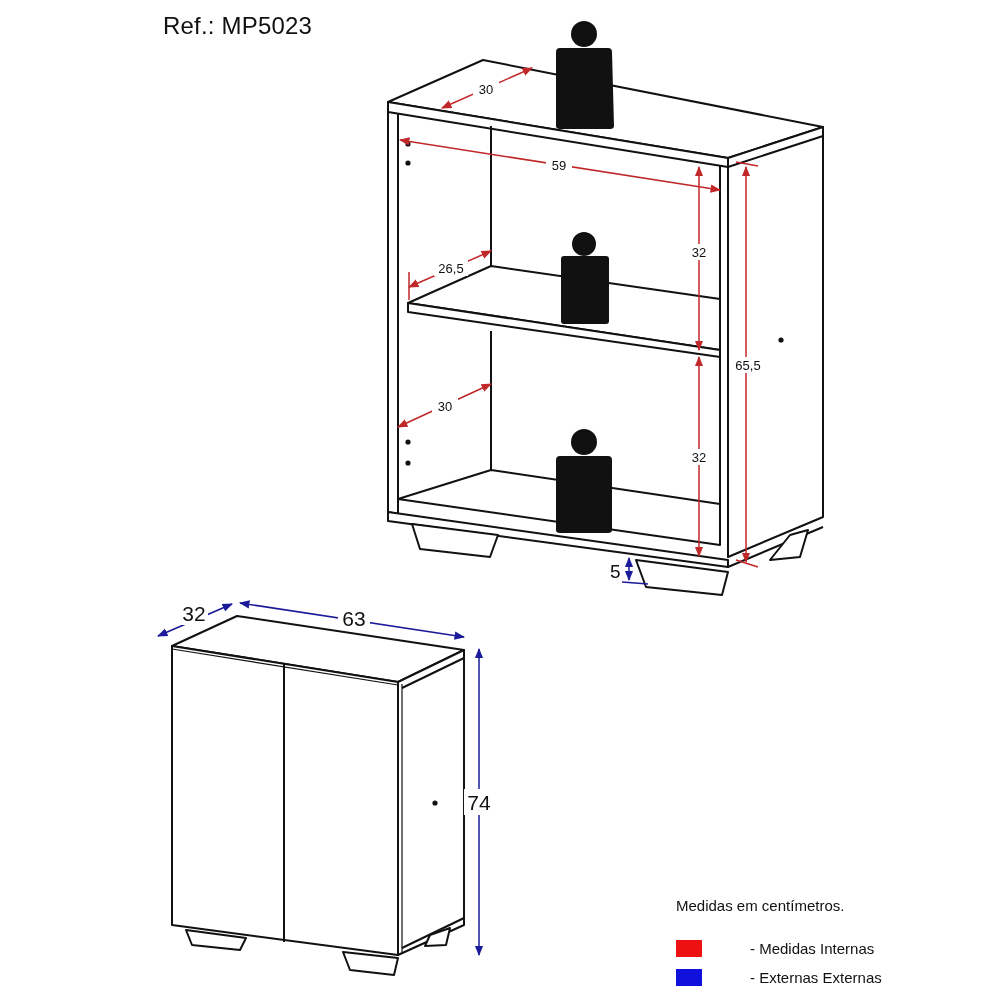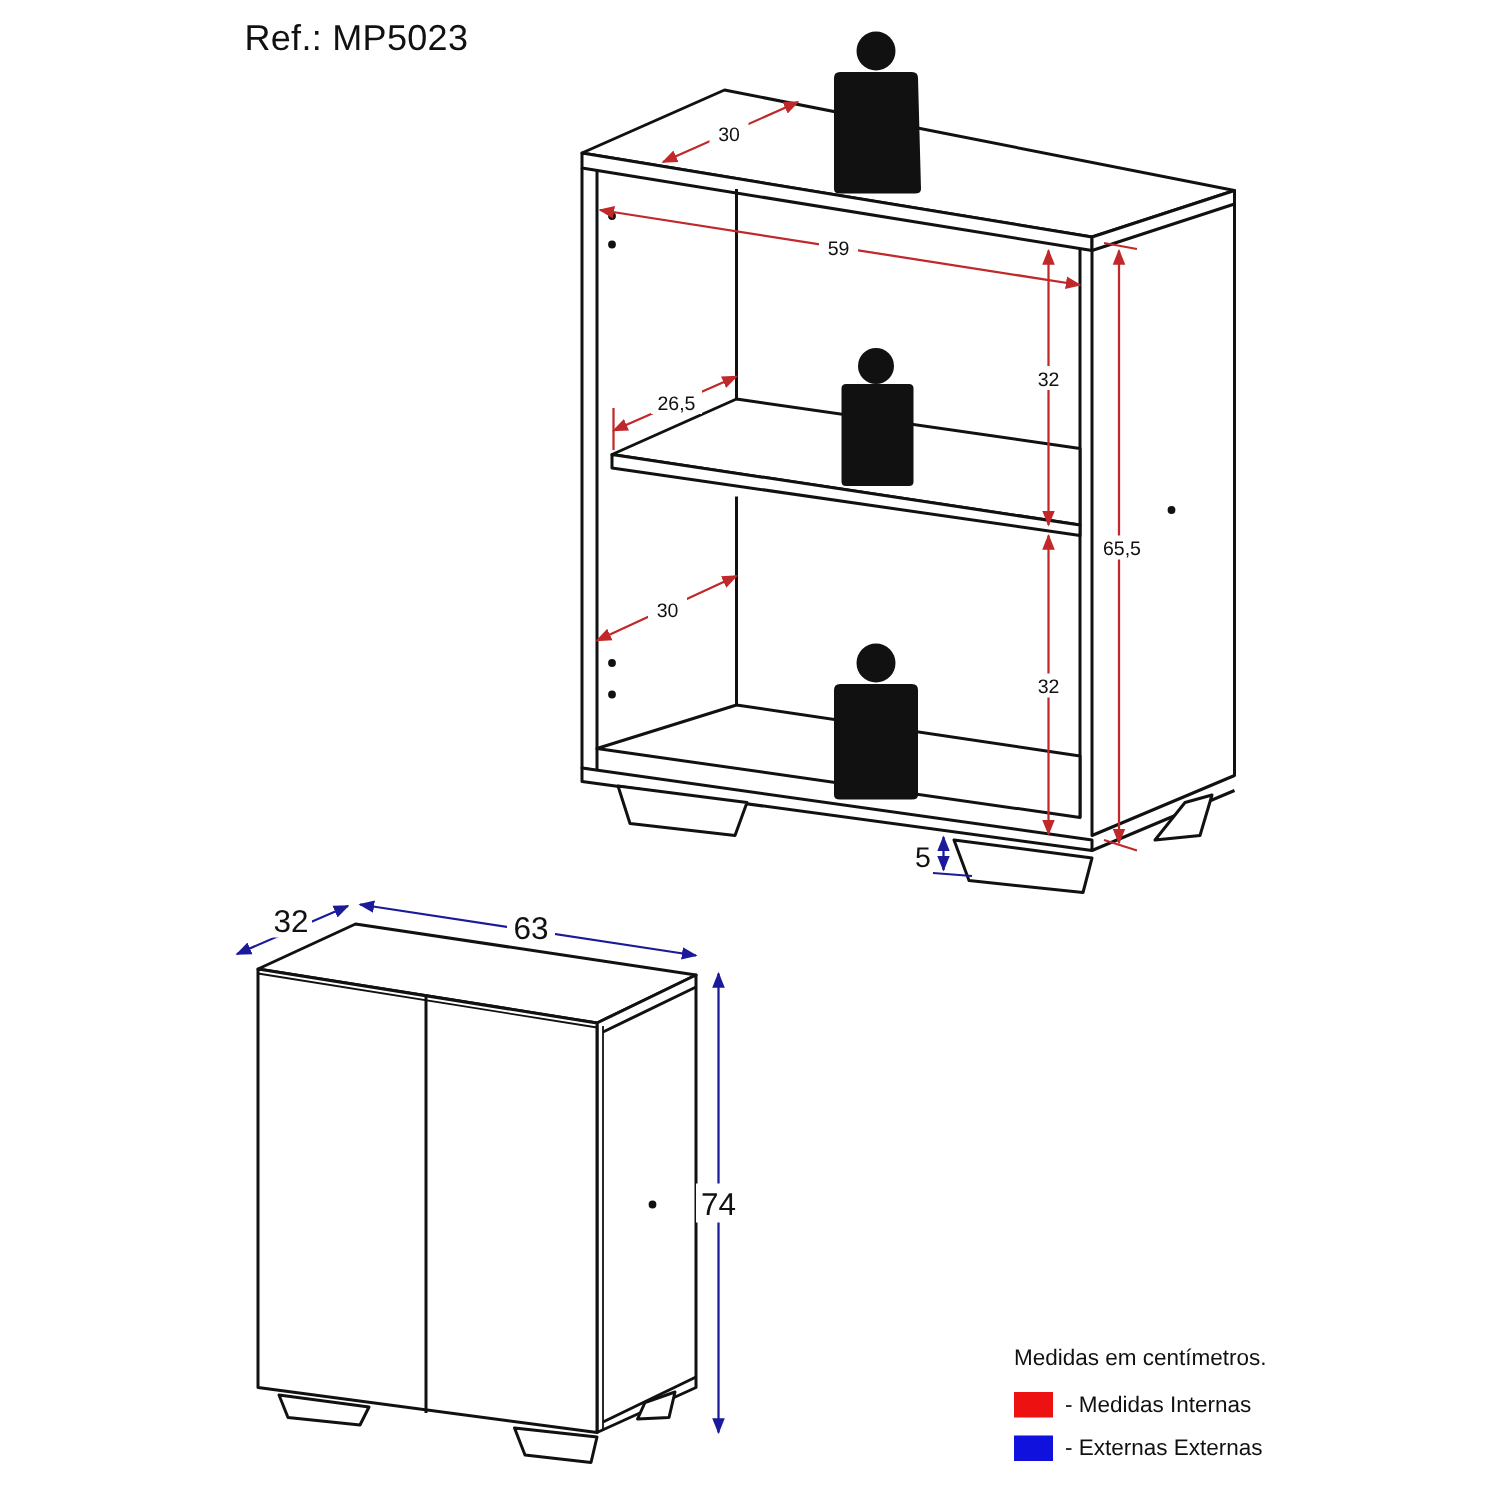--- a/index.html
+++ b/index.html
@@ -2,21 +2,21 @@
 <html><head>
 <meta charset="utf-8">
 <style>
   html, body { margin:0; padding:0; background:#ffffff; }
   body { width:1000px; height:1000px; position:relative; overflow:hidden; font-family:"Liberation Sans", sans-serif; }
   .title { position:absolute; left:163px; top:12px; font-size:24px; color:#111; letter-spacing:0.2px; }
   svg.main { position:absolute; left:0; top:0; }
   .dim { font-family:"Liberation Sans", sans-serif; fill:#111; }
   .legend { position:absolute; left:676px; top:897px; font-size:15px; color:#111; }
   .legend .note { margin-bottom:14px; }
-  .legend .row { display:flex; align-items:flex-start; height:29px; }
+  .legend .row { display:flex; align-items:flex-end; height:29px;gap:40px; }
   .legend .sw { width:26px; height:17px; margin-right:8px; }
 </style>
 </head>
 <body>
 
 <div class="title">Ref.: MP5023</div>
 
 <svg class="main" width="1000" height="1000" viewBox="0 0 1000 1000">
   <defs>
     <marker id="ar" viewBox="0 0 10 10" refX="9" refY="5" markerWidth="7" markerHeight="7" orient="auto-start-reverse">

